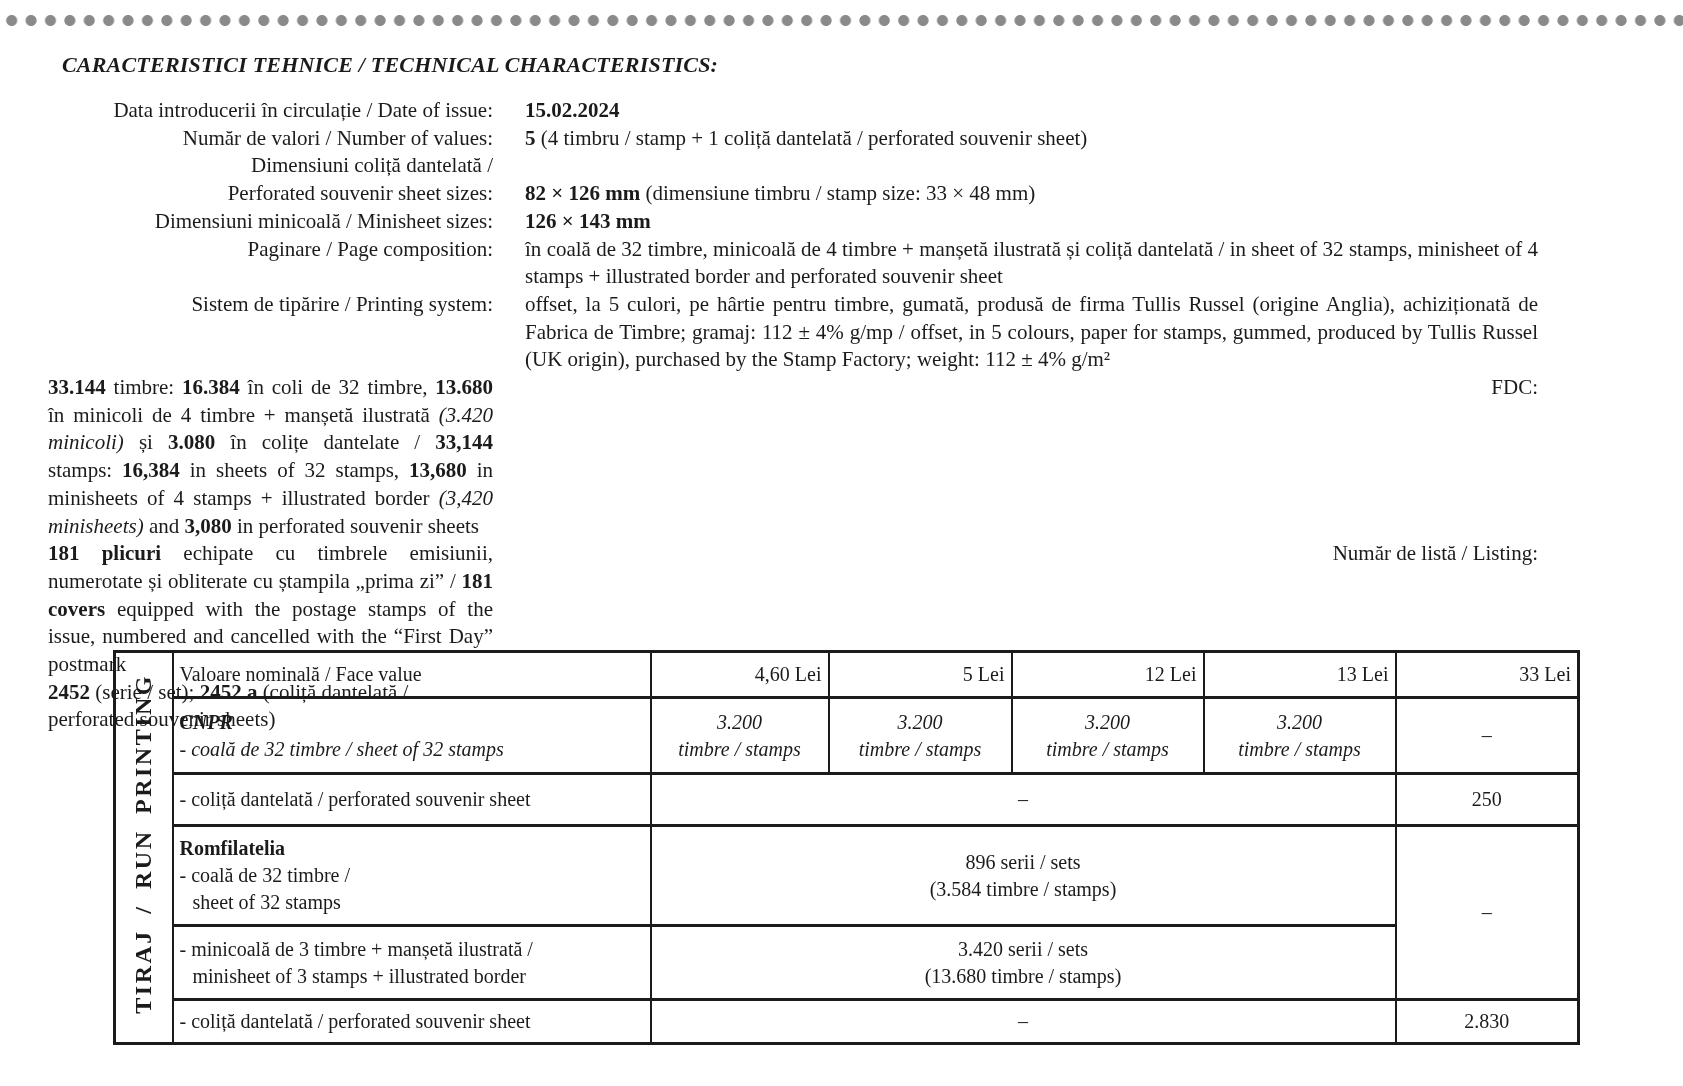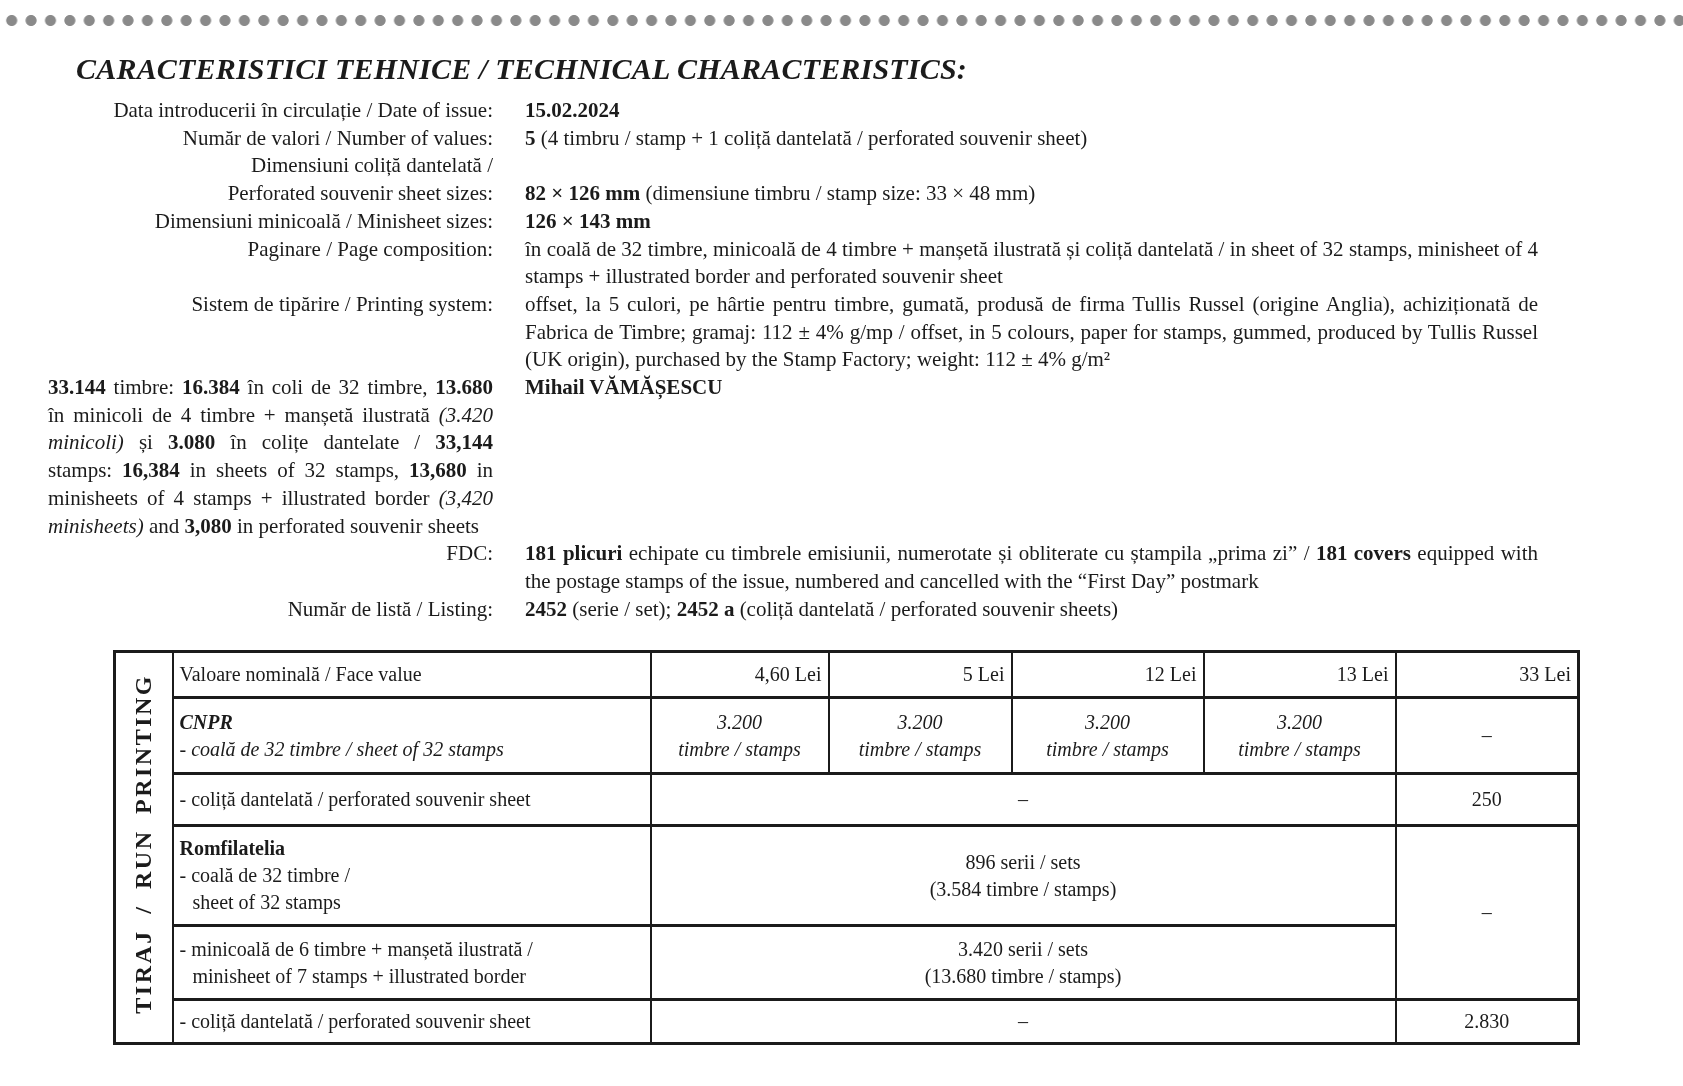--- a/index.html
+++ b/index.html
@@ -14,22 +14,22 @@
   .dots {
     position: absolute;
     top: 14px; left: 0; right: 0; height: 13px;
     background-image: radial-gradient(circle, #8a8a8a 5.1px, rgba(138,138,138,0) 5.9px);
     background-size: 19.4px 13px;
     background-position: 2px center;
     background-repeat: repeat-x;
   }
   .title {
     position: absolute;
-    top: 52px; left: 76px;
-    font-size: 30px;
+    top: 52px; left: 62px;
+    font-size: 22px;
     font-weight: bold;
     font-style: italic;
     letter-spacing: 0.2px;
     white-space: nowrap;
   }
   .info {
     position: absolute;
     top: 97px; left: 48px;
     display: grid;
     grid-template-columns: 445px 1013px;
@@ -110,21 +110,20 @@
   <div class="info-value"><span class="b">126 × 143 mm</span></div>
 
   <div class="info-label">Paginare / Page composition:</div>
   <div class="info-value just"><span>în coală de 32 timbre, minicoală de 4 timbre + manșetă ilustrată și coliță dantelată / in sheet of 32 stamps, minisheet of 4 stamps + illustrated border and perforated souvenir sheet</span></div>
 
   <div class="info-label">Sistem de tipărire / Printing system:</div>
   <div class="info-value just"><span>offset, la 5 culori, pe hârtie pentru timbre, gumată, produsă de firma Tullis Russel (origine Anglia), achiziționată de Fabrica de Timbre; gramaj: 112 ± 4% g/mp / offset, in 5 colours, paper for stamps, gummed, produced by Tullis Russel (UK origin), purchased by the Stamp Factory; weight: 112 ± 4% g/m²</span></div>
 
   <div class="info-value just"><span class="b">33.144</span><span> timbre: </span><span class="b">16.384</span><span> în coli de 32 timbre, </span><span class="b">13.680</span><span> în minicoli de 4 timbre + manșetă ilustrată </span><span class="i">(3.420 minicoli)</span><span> și </span><span class="b">3.080</span><span> în colițe dantelate / </span><span class="b">33,144</span><span> stamps: </span><span class="b">16,384</span><span> in sheets of 32 stamps, </span><span class="b">13,680</span><span> in minisheets of 4 stamps + illustrated border </span><span class="i">(3,420 minisheets)</span><span> and </span><span class="b">3,080</span><span> in perforated souvenir sheets</span></div>
 
-  <div class="info-value"><span class="b">Mihail VĂMĂȘESCU</span></div>
 
   <div class="info-label">FDC:</div>
   <div class="info-value just"><span class="b">181 plicuri</span><span> echipate cu timbrele emisiunii, numerotate și obliterate cu ștampila „prima zi” / </span><span class="b">181 covers</span><span> equipped with the postage stamps of the issue, numbered and cancelled with the “First Day” postmark</span></div>
 
   <div class="info-label">Număr de listă / Listing:</div>
   <div class="info-value"><span class="b">2452</span><span> (serie / set); </span><span class="b">2452 a</span><span> (coliță dantelată / perforated souvenir sheets)</span></div>
 </div>
 
 <table class="tiraj">
   <colgroup>
@@ -160,21 +159,21 @@
     <td class="lbl">- coliță dantelată / perforated souvenir sheet</td>
     <td class="ctr" colspan="4">–</td>
     <td class="ctr">250</td>
   </tr>
   <tr class="r-rom">
     <td class="lbl"><span class="b">Romfilatelia</span><br><span>- coală de 32 timbre /</span><br><span class="ind">sheet of 32 stamps</span></td>
     <td class="ctr" colspan="4"><span>896 serii / sets</span><br><span>(3.584 timbre / stamps)</span></td>
     <td class="ctr" rowspan="2">–</td>
   </tr>
   <tr class="r-mini">
-    <td class="lbl"><span>- minicoală de 6 timbre + manșetă ilustrată /</span><br><span class="ind">minisheet of 7 stamps + illustrated border</span></td>
+    <td class="lbl"><span>- minicoală de 3 timbre + manșetă ilustrată /</span><br><span class="ind">minisheet of 3 stamps + illustrated border</span></td>
     <td class="ctr" colspan="4"><span>3.420 serii / sets</span><br><span>(13.680 timbre / stamps)</span></td>
   </tr>
   <tr class="r-col2">
     <td class="lbl">- coliță dantelată / perforated souvenir sheet</td>
     <td class="ctr" colspan="4">–</td>
     <td class="ctr">2.830</td>
   </tr>
 </tbody>
   </table>
 

